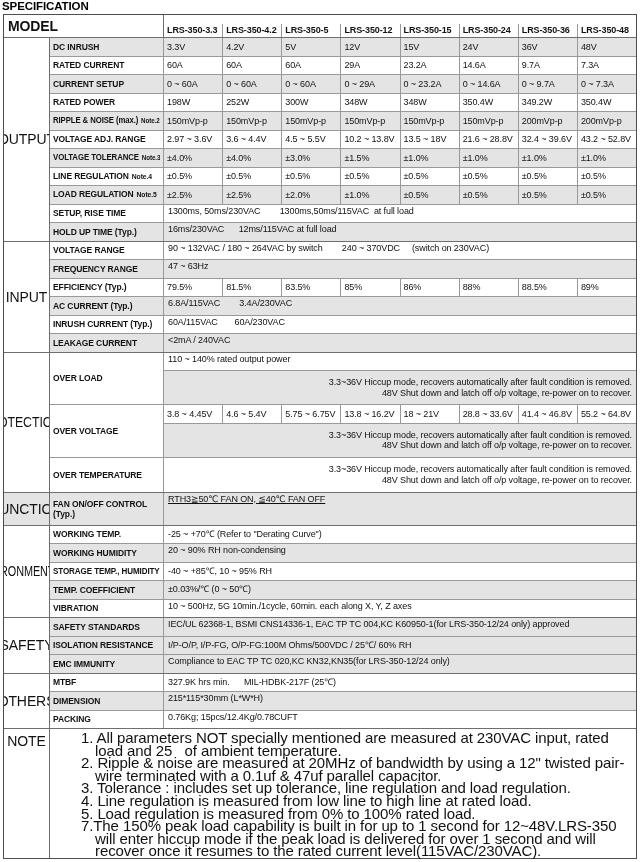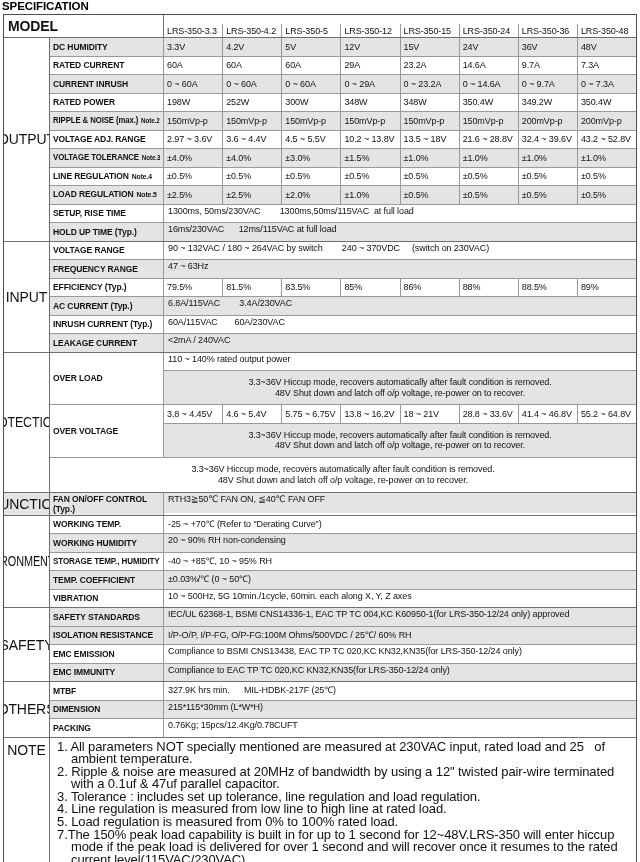--- a/index.html
+++ b/index.html
@@ -20,22 +20,22 @@
     border: 1px solid #4d4d4d;
     background: #fff;
   }
   .hrow { display: flex; height: 22px; }
   .hcell.model {
     width: 160px; padding: 2px 4px; display: flex; align-items: center;
     border-right: 1px solid #6e6e6e; font-weight: bold; font-size: 14px;
     overflow: hidden;
   }
   .hcell.mcol {
-    flex: 1 1 0; padding: 2px 3px; display: flex; align-items: flex-start;
-    font-weight: normal; font-size: 9px; overflow: hidden; margin-top: 9px;
+    flex: 1 1 0; padding: 2px 3px; display: flex; align-items: flex-end;
+    font-weight: bold; font-size: 9px; overflow: hidden; margin-top: 9px;
   }
   .mcol + .mcol { border-left: 1px solid #999; }
 
   .secrow { display: flex; border-top: 1px solid #6e6e6e; }
   .seclabel {
     width: 46px; border-right: 1px solid #6e6e6e;
     display: flex; align-items: center; justify-content: center;
     font-weight: normal; font-size: 14px; overflow: hidden; text-align: center;
   }
   .secbody { flex: 1 1 0; display: flex; flex-direction: column; min-width: 0; }
@@ -46,43 +46,43 @@
     width: 114px; border-right: 1px solid #999; padding: 1px 3px;
     display: flex; flex-direction: column; justify-content: center;
     font-weight: bold; font-size: 8.5px; line-height: 10px; overflow: hidden;
   }
   .noteref { font-size: 6.8px; font-weight: bold; margin-left: 3px; }
   .plines { flex: 1 1 0; display: flex; flex-direction: column; min-width: 0; }
   .line { display: flex; min-width: 0; }
   .line + .line { border-top: 1px solid #999; }
   .lh1 { height: 17.5px; }
   .lh2 { height: 34px; }
-  .lhfan { height: 20px; }
+  .lhfan { height: 32px; text-decoration: underline; }
 
   .vcell {
     flex: 1 1 0; padding: 1px 3px; display: flex; align-items: center;
     font-size: 9px; overflow: hidden; min-width: 0;
   }
   .vcell + .vcell { border-left: 1px solid #999; }
   .scell {
     flex: 1 1 0; padding: 1px 4px; display: flex; align-items: flex-start;
     font-size: 9px; overflow: hidden; min-width: 0;
   }
-  .scell.multi { flex-direction: column; justify-content: center; align-items: center; }
+  .scell.multi { flex-direction: column; justify-content: center; align-items: flex-end; }
   .lrow { line-height: 10.5px; overflow: hidden; }
   .plabel .lrow { line-height: 10px; }
 
   .fit { display: inline-block; white-space: pre; transform-origin: left center; }
   .g { background: #e4e4e4; }
 
   .noterow .seclabel { align-items: flex-start; padding-top: 4px; }
   .notebody { flex: 1 1 0; padding: 3px 4px 0 7px; min-width: 0; }
   .note-item {
-    font-size: 13px; line-height: 12.6px;
-    padding-left: 14px; text-indent: -14px; white-space: pre-wrap;
+    font-size: 15px; line-height: 12.6px;
+    padding-left: 14px; text-indent: -14px; white-space: pre-wrap; margin-left: 24px;
   }
 </style>
 </head>
 <body>
 
 <div class="page">
   <div class="title">SPECIFICATION</div>
   <div class="tbl">
       <div class="hrow">
         <div class="hcell model">
@@ -113,21 +113,21 @@
           <span class="fit">LRS-350-48</span>
         </div>
       </div>
       <div class="secrow">
         <div class="seclabel">
           <span class="fit">OUTPUT</span>
         </div>
         <div class="secbody">
           <div class="prow">
             <div class="plabel g">
-              <div class="lrow"><span class="fit"><span>DC HUMIDITY</span></span></div>
+              <div class="lrow"><span class="fit"><span>DC INRUSH</span></span></div>
             </div>
             <div class="plines">
               <div class="line g lh1">
                 <div class="vcell">
                   <span class="fit">3.3V</span>
                 </div>
                 <div class="vcell">
                   <span class="fit">4.2V</span>
                 </div>
                 <div class="vcell">
@@ -179,21 +179,21 @@
                   <span class="fit">9.7A</span>
                 </div>
                 <div class="vcell">
                   <span class="fit">7.3A</span>
                 </div>
               </div>
             </div>
           </div>
           <div class="prow">
             <div class="plabel g">
-              <div class="lrow"><span class="fit"><span>CURRENT INRUSH</span></span></div>
+              <div class="lrow"><span class="fit"><span>CURRENT SETUP</span></span></div>
             </div>
             <div class="plines">
               <div class="line g lh1">
                 <div class="vcell">
                   <span class="fit">0 ~ 60A</span>
                 </div>
                 <div class="vcell">
                   <span class="fit">0 ~ 60A</span>
                 </div>
                 <div class="vcell">
@@ -597,20 +597,23 @@
               </div>
               <div class="line g lh2">
                 <div class="scell multi">
                   <div class="lrow"><span class="fit">3.3~36V Hiccup mode, recovers automatically after fault condition is removed.</span></div>
                   <div class="lrow"><span class="fit">48V Shut down and latch off o/p voltage, re-power on to recover.</span></div>
                 </div>
               </div>
             </div>
           </div>
           <div class="prow">
+            <div class="plabel">
+              <div class="lrow"><span class="fit"><span>OVER TEMPERATURE</span></span></div>
+            </div>
             <div class="plines">
               <div class="line w lh2">
                 <div class="scell multi">
                   <div class="lrow"><span class="fit">3.3~36V Hiccup mode, recovers automatically after fault condition is removed.</span></div>
                   <div class="lrow"><span class="fit">48V Shut down and latch off o/p voltage, re-power on to recover.</span></div>
                 </div>
               </div>
             </div>
           </div>
         </div>
@@ -720,32 +723,20 @@
             </div>
           </div>
           <div class="prow">
             <div class="plabel g">
               <div class="lrow"><span class="fit"><span>ISOLATION RESISTANCE</span></span></div>
             </div>
             <div class="plines">
               <div class="line g lh1">
                 <div class="scell">
                   <span class="fit">I/P-O/P, I/P-FG, O/P-FG:100M Ohms/500VDC / 25℃/ 60% RH</span>
-                </div>
-              </div>
-            </div>
-          </div>
-          <div class="prow">
-            <div class="plabel">
-              <div class="lrow"><span class="fit"><span>EMC EMISSION</span></span></div>
-            </div>
-            <div class="plines">
-              <div class="line w lh1">
-                <div class="scell">
-                  <span class="fit">Compliance to BSMI CNS13438, EAC TP TC 020,KC KN32,KN35(for LRS-350-12/24 only)</span>
                 </div>
               </div>
             </div>
           </div>
           <div class="prow">
             <div class="plabel g">
               <div class="lrow"><span class="fit"><span>EMC IMMUNITY</span></span></div>
             </div>
             <div class="plines">
               <div class="line g lh1">

